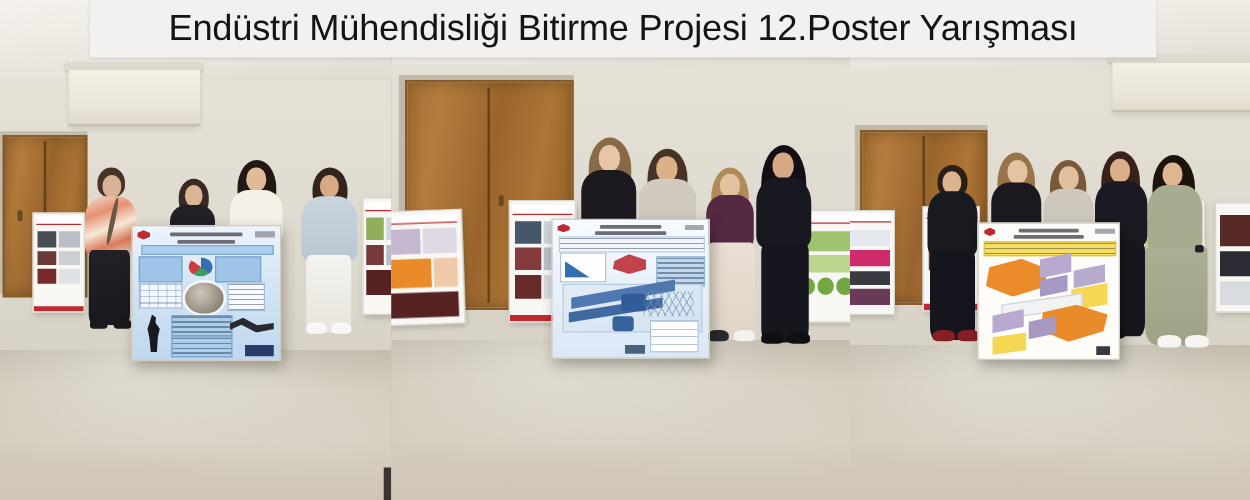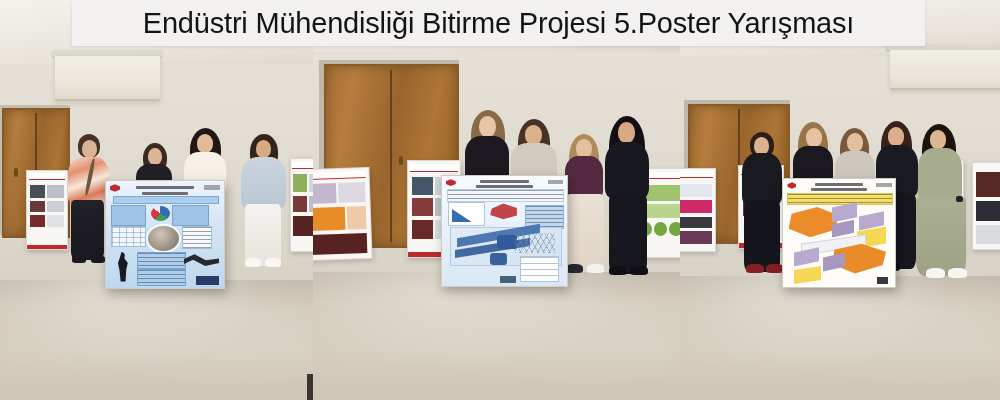--- a/index.html
+++ b/index.html
@@ -434,16 +434,16 @@
           <div class="mp-block" style="left:36%;top:70%;width:20%;height:13%;background:#a797c4;transform:skewY(-12deg);"></div>
           <div class="mp-block" style="left:10%;top:82%;width:24%;height:13%;background:#f6d64a;transform:skewY(-8deg);"></div>
           <div class="mp-block" style="right:6%;bottom:3%;width:10%;height:6%;background:#3a3a44;"></div>
         </div>
       </div>
     </div>
 
   </div>
 
   <div id="title-banner">
-    <span id="title-text">Endüstri Mühendisliği Bitirme Projesi 5.Poster Yarışması</span>
+    <span id="title-text">Endüstri Mühendisliği Bitirme Projesi 12.Poster Yarışması</span>
   </div>
 
 </div>
 
 </body></html>

